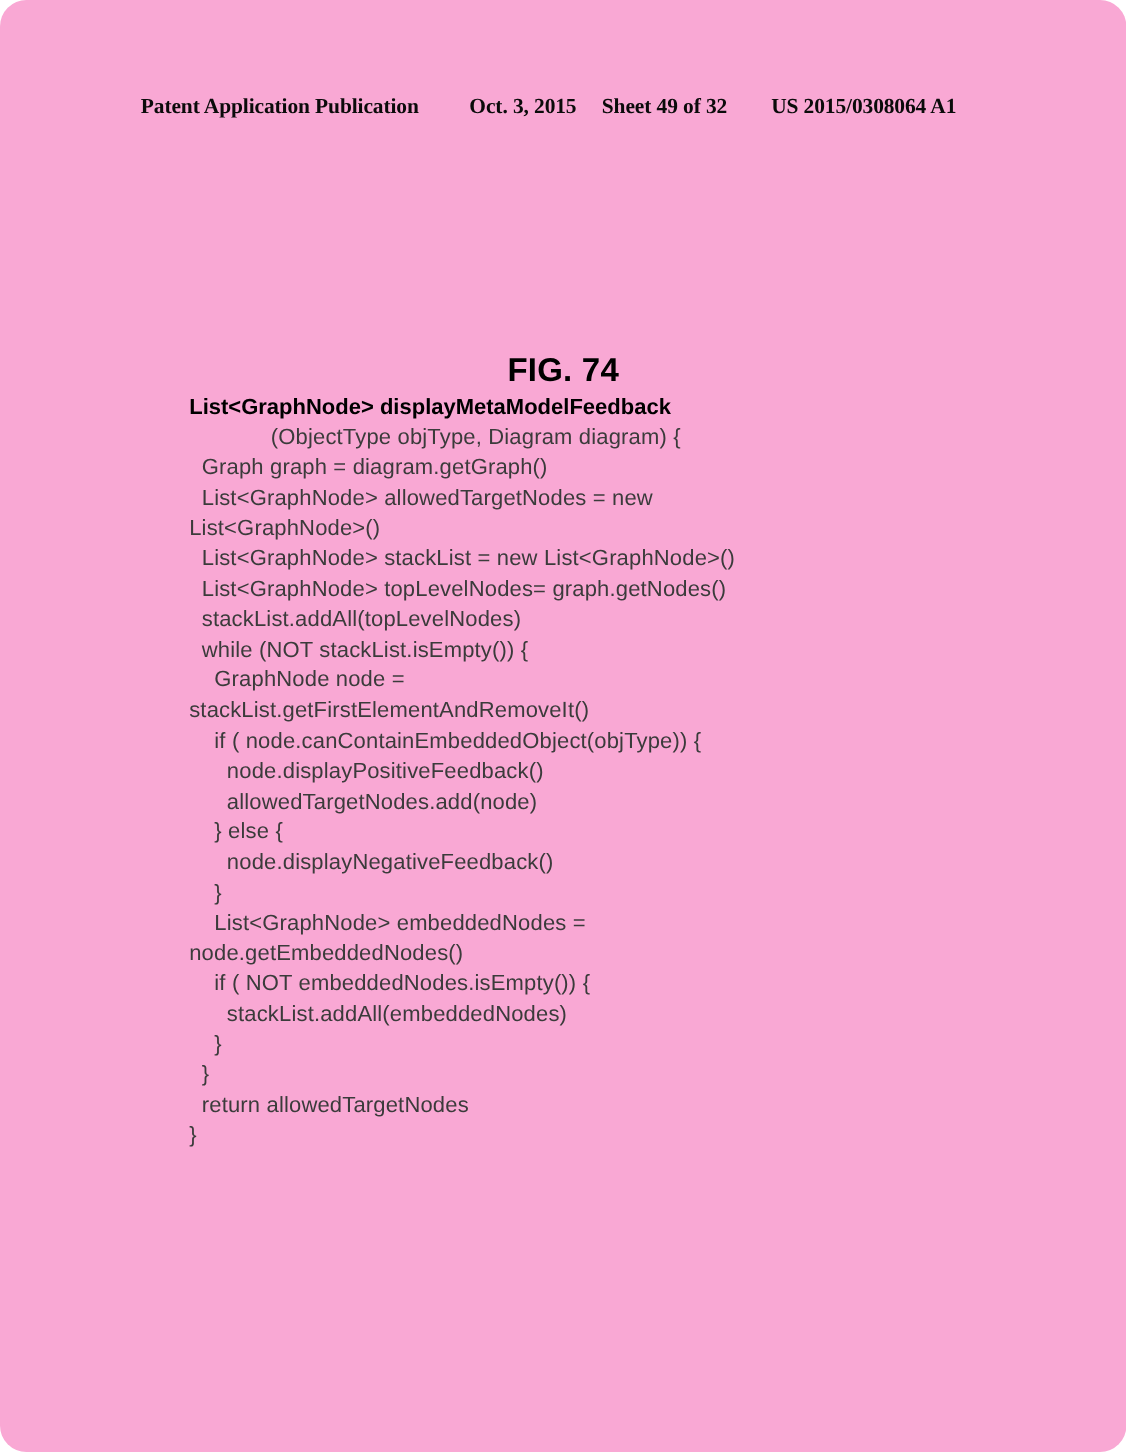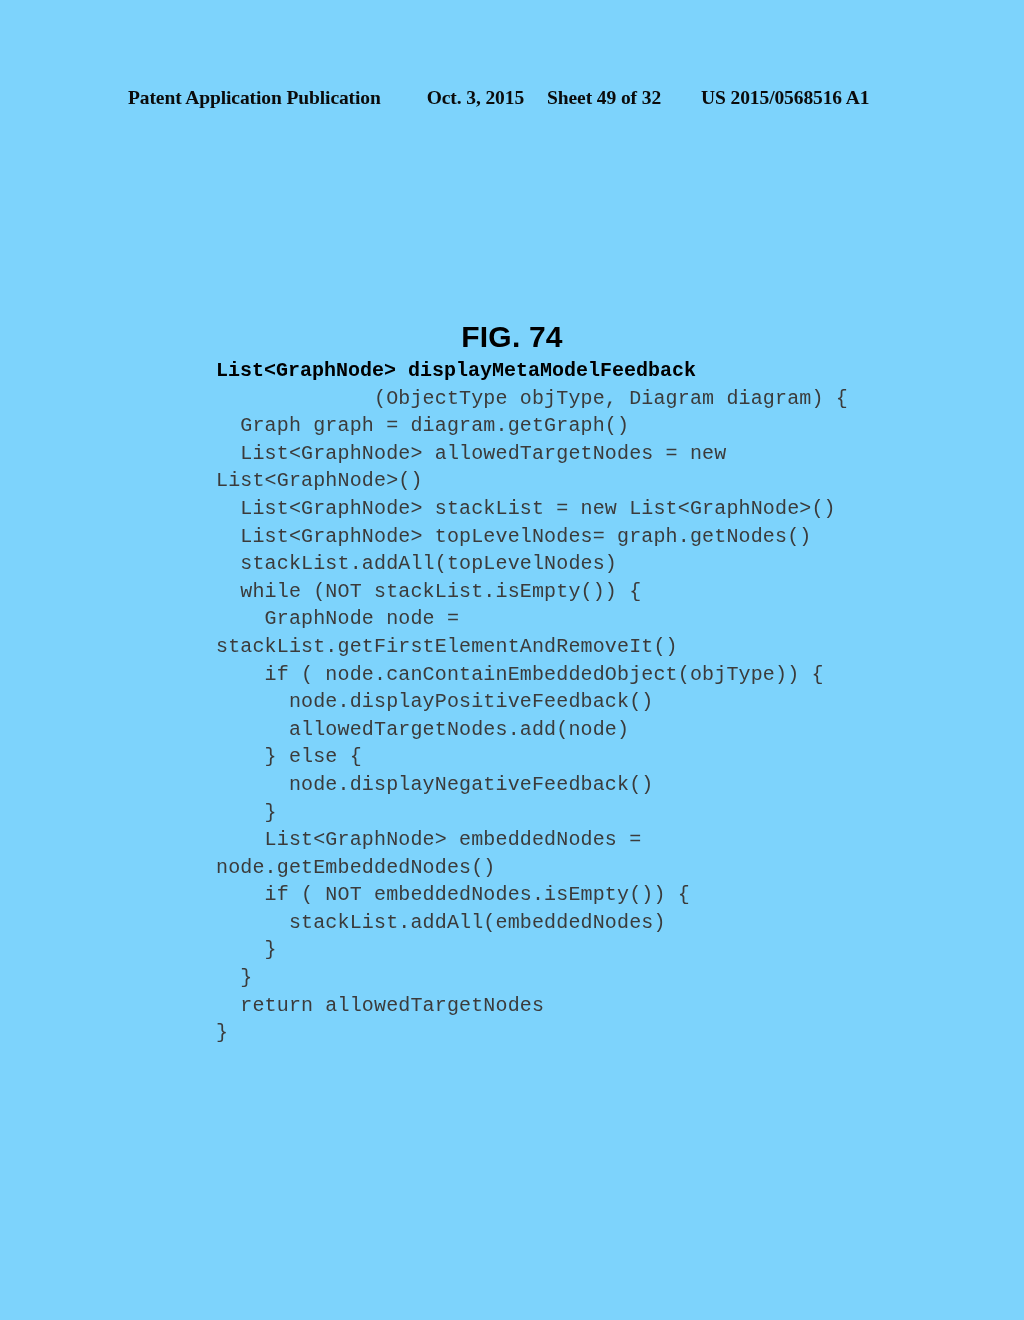--- a/index.html
+++ b/index.html
@@ -11,21 +11,22 @@
     width: 1024px;
     height: 1320px;
     position: relative;
     font-family: "Liberation Serif", serif;
     overflow: hidden;
   }
 
   .page {
     position: absolute;
     inset: 0;
-    background: #7dd3fc;
+    background: #f9a8d4;
+    border-radius: 24px;
   }
 
   
   .pub-header {
     position: absolute;
     left: 128px;
     top: 87px;
     width: 756px;
     display: flex;
     align-items: baseline;
@@ -54,47 +55,46 @@
     letter-spacing: 0.2px;
     color: #000000;
   }
 
   
   .code-listing {
     position: absolute;
     left: 172px;
     top: 357px;
     width: 760px;
-    font-family: Liberation Mono, monospace;
+    font-family: Liberation Sans, sans-serif;
     font-size: 20px;
     line-height: 27.6px;
     color: #3b3b3b;
     white-space: pre;
     letter-spacing: 0.15px;
-    margin-left: 44px;
   }
   .code-line {
     white-space: pre;
     min-height: 27.6px;
   }
   .code-line.sig {
     font-weight: bold;
     color: #000000;
     letter-spacing: 0px;
   }
 </style>
 </head>
 <body>
 
 <div class="page">
 
   <div class="pub-header">
     <span class="h-pub">Patent Application Publication</span>
     <span class="h-date">Oct. 3, 2015</span>
     <span class="h-sheet">Sheet 49 of 32</span>
-    <span class="h-number">US 2015/0568516 A1</span>
+    <span class="h-number">US 2015/0308064 A1</span>
   </div>
 
   <div class="fig-title">FIG. 74</div>
 
   <div class="code-listing"><div class="code-line sig">List&lt;GraphNode&gt; displayMetaModelFeedback</div><div class="code-line">             (ObjectType objType, Diagram diagram) {</div><div class="code-line">  Graph graph = diagram.getGraph()</div><div class="code-line">  List&lt;GraphNode&gt; allowedTargetNodes = new</div><div class="code-line">List&lt;GraphNode&gt;()</div><div class="code-line">  List&lt;GraphNode&gt; stackList = new List&lt;GraphNode&gt;()</div><div class="code-line">  List&lt;GraphNode&gt; topLevelNodes= graph.getNodes()</div><div class="code-line">  stackList.addAll(topLevelNodes)</div><div class="code-line">  while (NOT stackList.isEmpty()) {</div><div class="code-line">    GraphNode node =</div><div class="code-line">stackList.getFirstElementAndRemoveIt()</div><div class="code-line">    if ( node.canContainEmbeddedObject(objType)) {</div><div class="code-line">      node.displayPositiveFeedback()</div><div class="code-line">      allowedTargetNodes.add(node)</div><div class="code-line">    } else {</div><div class="code-line">      node.displayNegativeFeedback()</div><div class="code-line">    }</div><div class="code-line">    List&lt;GraphNode&gt; embeddedNodes =</div><div class="code-line">node.getEmbeddedNodes()</div><div class="code-line">    if ( NOT embeddedNodes.isEmpty()) {</div><div class="code-line">      stackList.addAll(embeddedNodes)</div><div class="code-line">    }</div><div class="code-line">  }</div><div class="code-line">  return allowedTargetNodes</div><div class="code-line">}</div></div>
 
 </div>
 
 </body></html>

